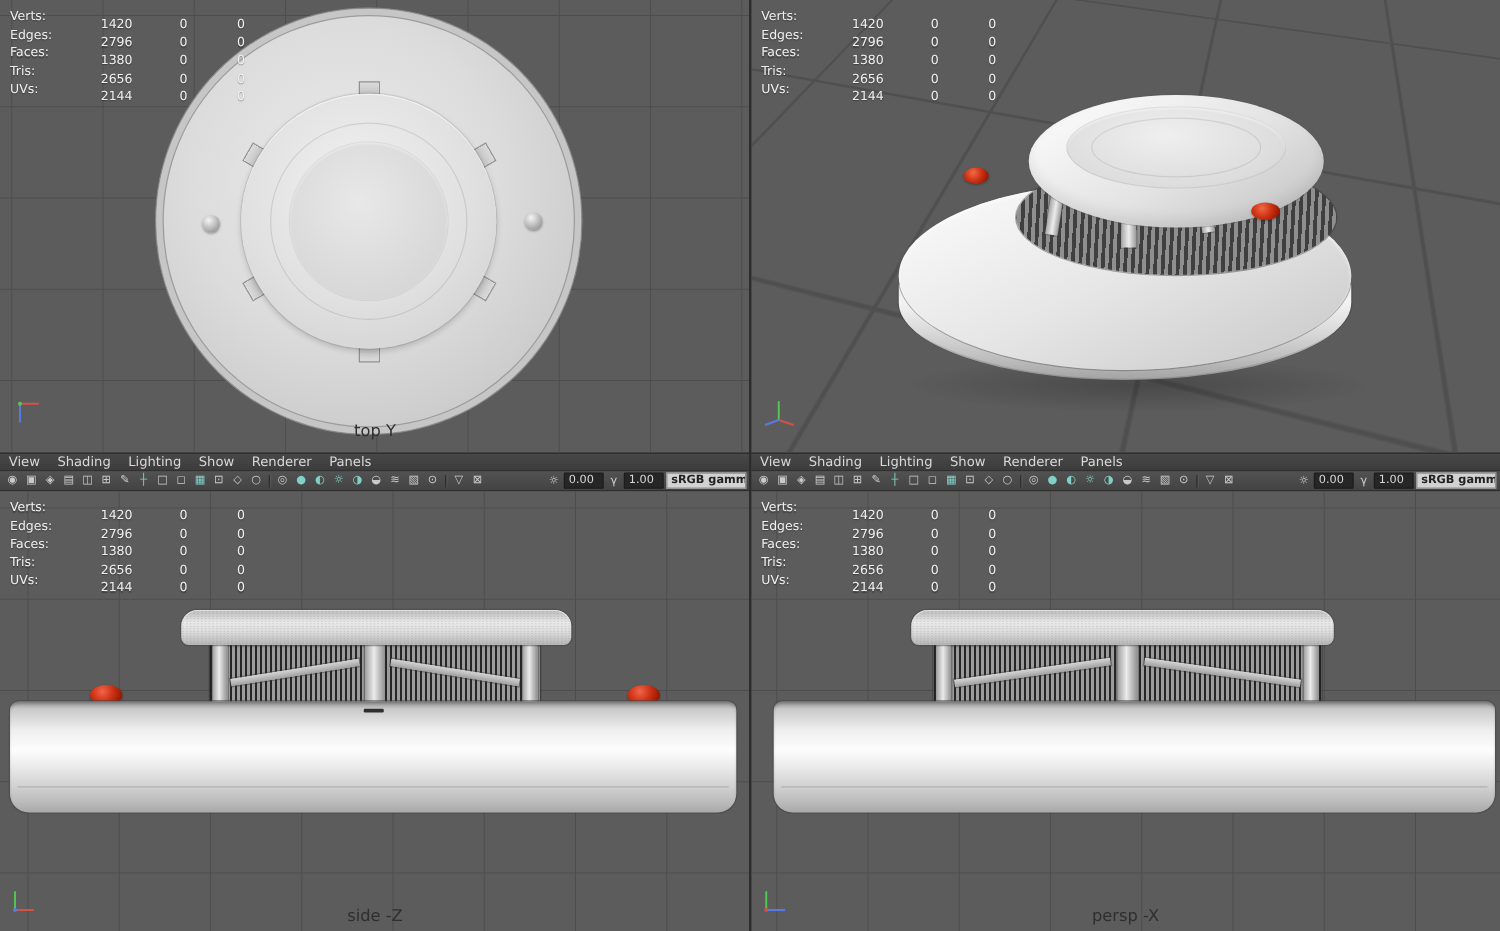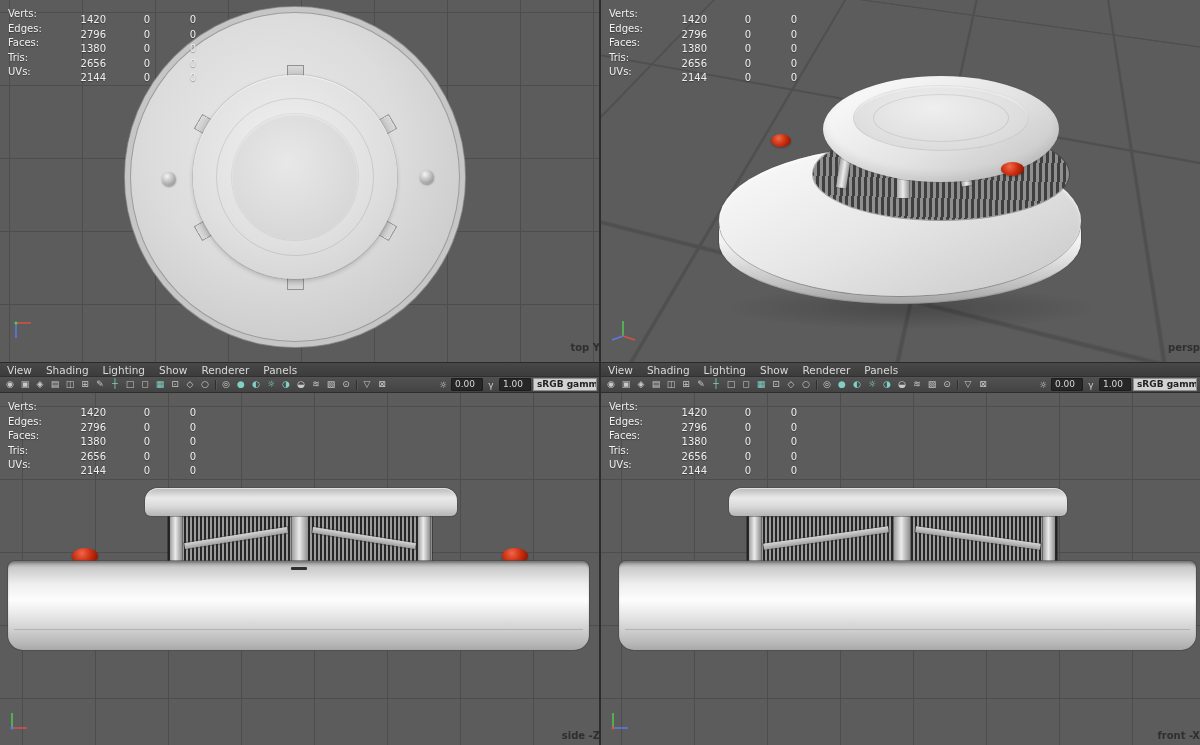--- a/index.html
+++ b/index.html
@@ -35,21 +35,21 @@
   .glyph-exposure::before{content:"☼";}
   .glyph-gamma::before{content:"γ";}
   .tb-field{background:#262626;border:1px solid #1c1c1c;color:#d6d6d6;font-size:9px;line-height:11px;height:11px;padding:0 3px;min-width:24px;border-radius:1px;}
   .tb-colorspace{background:#d2d2d2;border:1px solid #8f8f8f;color:#222;font-size:9px;line-height:11px;height:11px;padding:0 3px;width:56px;overflow:hidden;white-space:nowrap;font-weight:bold;}
 
   
   .hud{position:absolute;left:8px;top:2px;z-index:20;}
   .hud-row{display:grid;grid-template-columns:66px 32px 44px 46px;height:14.5px;align-items:center;font-size:10px;color:var(--hud-text,#f0f0f0);text-shadow:0 1px 1px rgba(0,0,0,.35);}
   .hud-value,.hud-col2,.hud-col3{text-align:right;margin-top:12px;}
 
-  .vp-label{position:absolute;left:0;right:0;text-align:right;font-size:10px;color:#2f2f2f;z-index:20;font-weight:bold;}
+  .vp-label{position:absolute;left:0;right:0;text-align:center;font-size:13px;color:#2f2f2f;z-index:20;}
   .vp-label.top-pane{bottom:9px;}
   .vp-label.bottom-pane{bottom:4px;}
   .axis{position:absolute;z-index:20;}
   .axis.top-pane{left:10px;bottom:20px;}
   .axis.bottom-pane{left:6px;bottom:12px;}
   .scene{position:absolute;inset:0;}
 
   
   .tv-disc{position:absolute;left:125px;top:7px;width:340px;height:340px;border-radius:50%;
     background:radial-gradient(circle at 44% 40%,#eaeaea 0%,#dcdcdc 45%,#cdcdcd 72%,#b6b6b6 92%,#a6a6a6 100%);
@@ -216,21 +216,20 @@
             <span class="hud-value">2144</span>
             <span class="hud-col2">0</span>
             <span class="hud-col3">0</span>
           </div>
         </div>
       <svg class="axis top-pane" width="26" height="26" viewBox="0 0 26 26">
         <line x1="12" y1="20" x2="12" y2="5" stroke="#53c94f" stroke-width="1.5"></line>
         <line x1="12" y1="20" x2="24" y2="24" stroke="#d65044" stroke-width="1.5"></line>
         <line x1="12" y1="20" x2="1" y2="24" stroke="#5a79e8" stroke-width="1.5"></line>
       </svg>
-      <div class="vp-label top-pane">persp</div>
     </div>
   </section>
 
   <section class="panel" id="panel-front">
     <div class="menubar">
         <span class="menu-item">View</span>
         <span class="menu-item">Shading</span>
         <span class="menu-item">Lighting</span>
         <span class="menu-item">Show</span>
         <span class="menu-item">Renderer</span>
@@ -421,18 +420,18 @@
             <span class="hud-value">2144</span>
             <span class="hud-col2">0</span>
             <span class="hud-col3">0</span>
           </div>
         </div>
       <svg class="axis bottom-pane" width="26" height="26" viewBox="0 0 26 26">
         <line x1="6" y1="21" x2="21" y2="21" stroke="#5a79e8" stroke-width="1.5"></line>
         <line x1="6" y1="21" x2="6" y2="6" stroke="#53c94f" stroke-width="1.5"></line>
         <circle cx="6" cy="21" r="1.6" fill="#d65044"></circle>
       </svg>
-      <div class="vp-label bottom-pane">front -X</div>
+      <div class="vp-label bottom-pane">persp -X</div>
     </div>
   </section>
 
   <div class="divider-v"></div>
 </div>
 
 </body></html>

